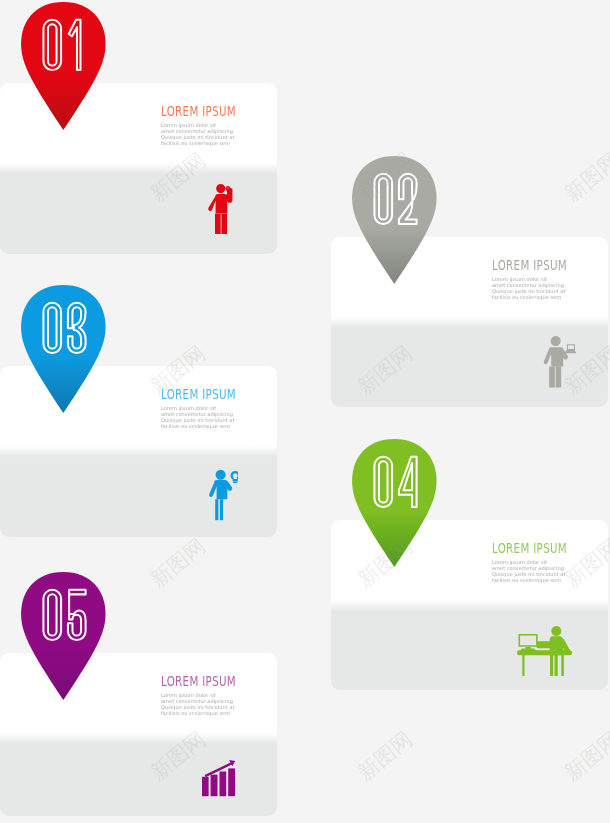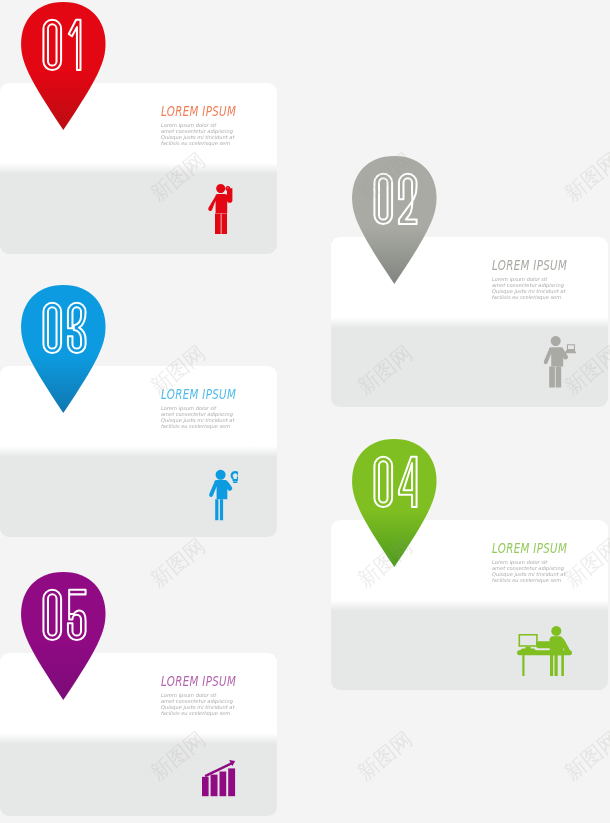--- a/index.html
+++ b/index.html
@@ -13,21 +13,21 @@
             pointer-events:none;z-index:60;}
   .wm{position:absolute;font-family:"DejaVu Sans",sans-serif;font-size:21px;font-weight:400;
       color:#9a9a92;opacity:.17;white-space:nowrap;transform:translate(-50%,-50%) rotate(-39deg);
       letter-spacing:0px;}
 
   
   .card{position:absolute;border-radius:9px;overflow:hidden;z-index:5;
         background:linear-gradient(to bottom,#ffffff 0px,#ffffff 80px,#e6e7e7 91px,#e6e7e7 100%);}
 
   
-  .txt{position:absolute;z-index:12;font-style:italic;}
+  .txt{position:absolute;z-index:12;}
   .ttl{font-family:"DejaVu Sans",sans-serif;font-weight:400;font-size:15.4px;
        letter-spacing:.5px;white-space:nowrap;transform:scale(.668,.925);
        transform-origin:0 0;line-height:1;height:16px;}
   .bodytxt{font-family:"DejaVu Sans",sans-serif;font-size:7.4px;color:#a9a9a9;
         line-height:9.1px;transform:scale(.685,.675);transform-origin:0 0;white-space:nowrap;
         margin-top:1.2px;}
 
   
   .pin{position:absolute;z-index:20;}
   .pin svg{display:block;overflow:visible;}

